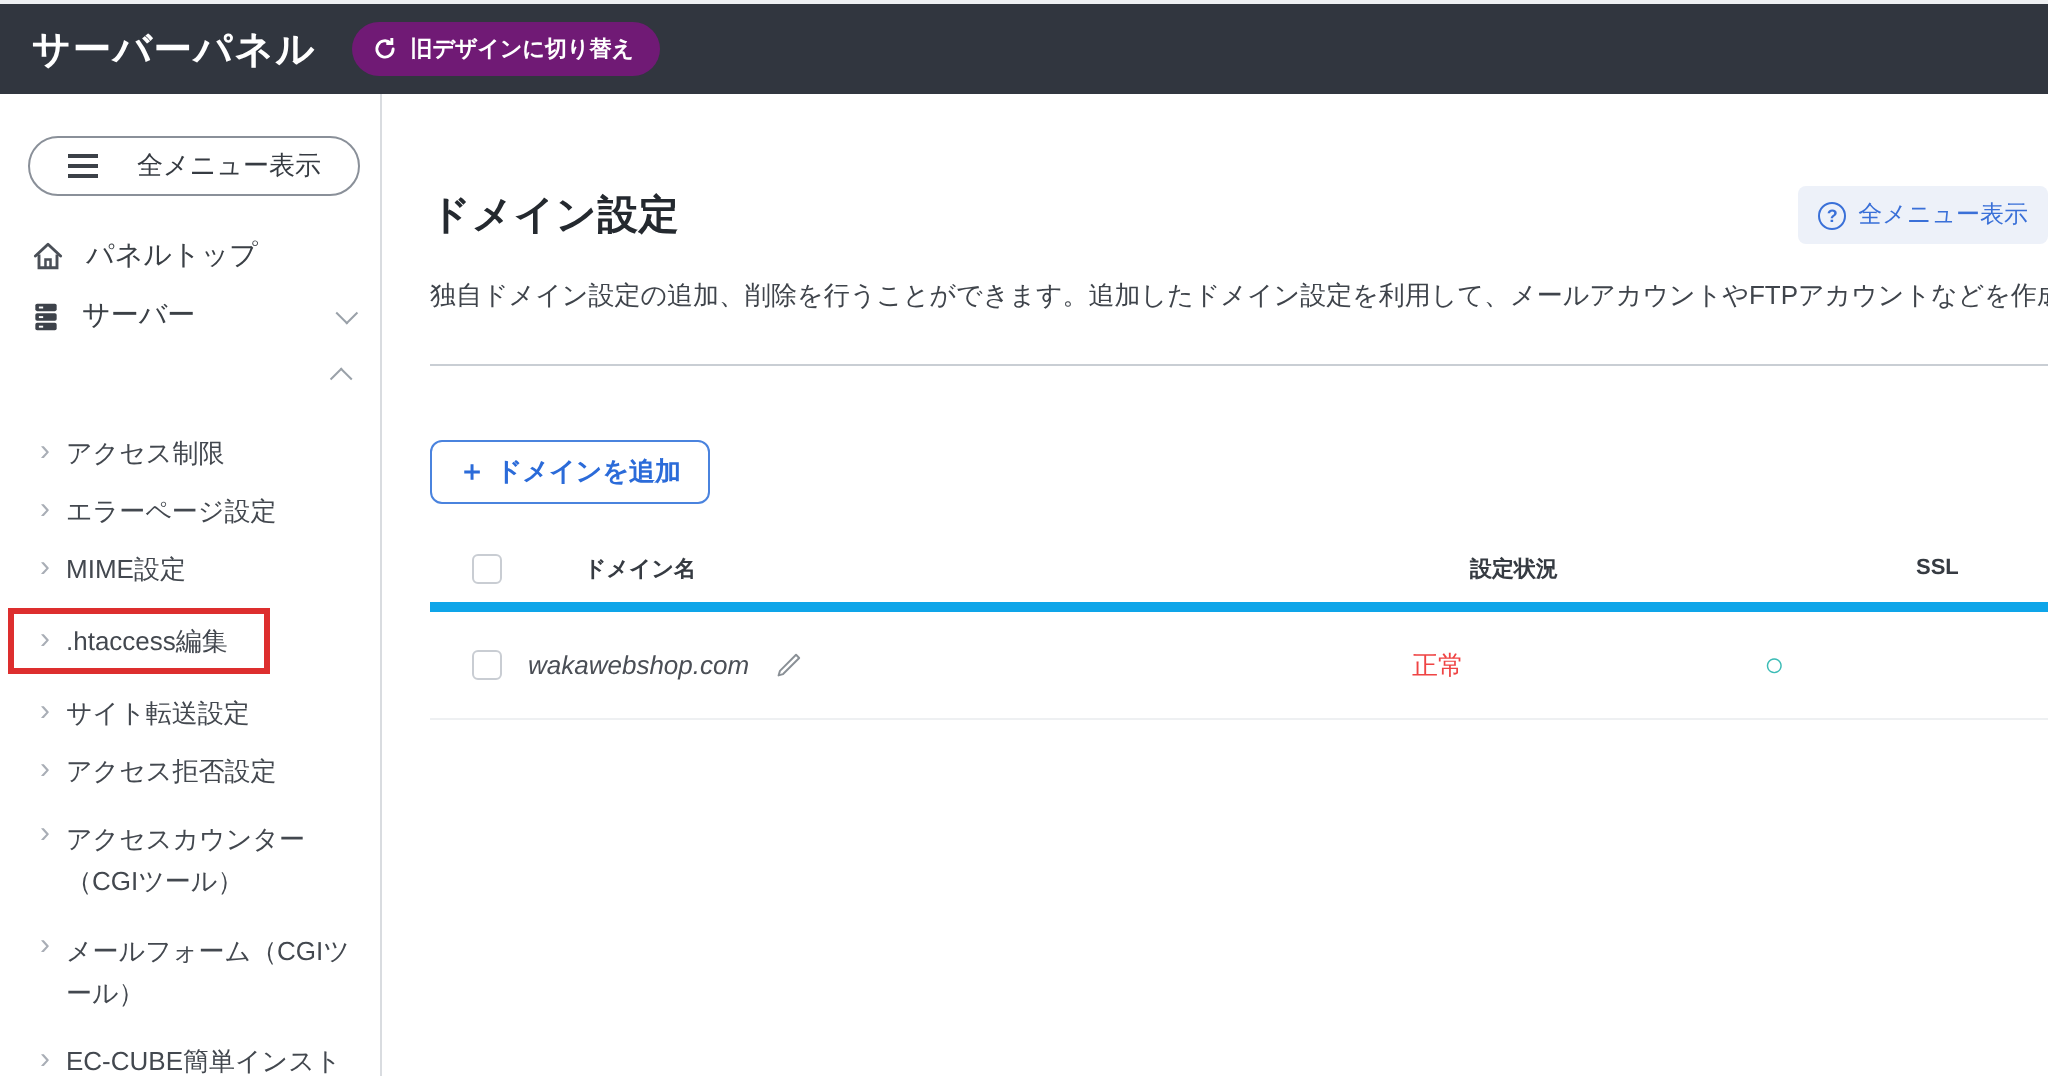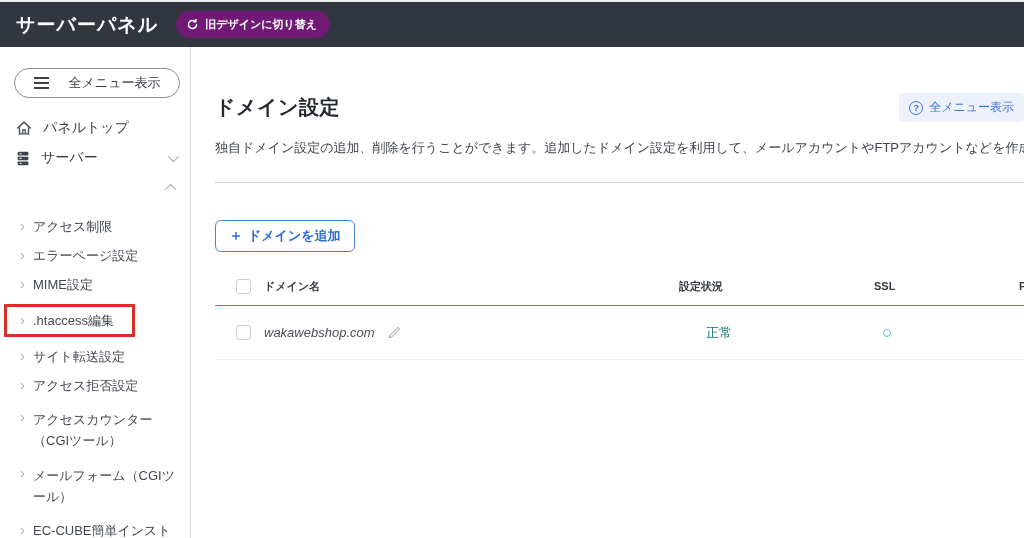--- a/index.html
+++ b/index.html
@@ -87,30 +87,30 @@
     color:#2b6bd9; font-size:13px; font-weight:bold; padding:6px 13px;
     cursor:pointer; font-family:inherit;
   }
   .plus-glyph { font-size:14px; font-weight:bold; }
   
   .dom-table { margin-top:15px; }
   .t-row {
     display:grid; grid-template-columns:49px 415px 195px 145px 1fr;
     align-items:center;
   }
-  .t-head { height:39px; border-bottom:1px solid #0ea5e9; font-size:11px; font-weight:bold; color:#363b42; }
+  .t-head { height:39px; border-bottom:5px solid #0ea5e9; font-size:11px; font-weight:bold; color:#363b42;gap:28px; }
   .t-data { height:54px; border-bottom:1px solid #eef0f2; font-size:13px; color:#4a4e55; }
   .cb-cell { padding-left:21px; }
   .checkbox {
     appearance:none; -webkit-appearance:none; width:15px; height:15px;
     border:1px solid #c9cdd3; border-radius:3px; background:#fff; cursor:pointer; display:block;
   }
   .domain-cell { display:flex; align-items:flex-end; gap:12px;font-style:italic; }
   .edit-btn { background:none; border:none; cursor:pointer; display:inline-flex; padding:0; }
-  .status-val { padding-left:27px; color:#0f766e; }
+  .status-val { padding-left:27px; color:#ef4444; }
   .ssl-val { padding-left:8px; color:#3cbcb6; font-size:17px; line-height:1; }
   .icon-cell { display:inline-flex; align-items:center; }
 </style>
 </head>
 <body>
 
 <div id="app">
 
   <div class="topbar">
     <h1>サーバーパネル</h1>

